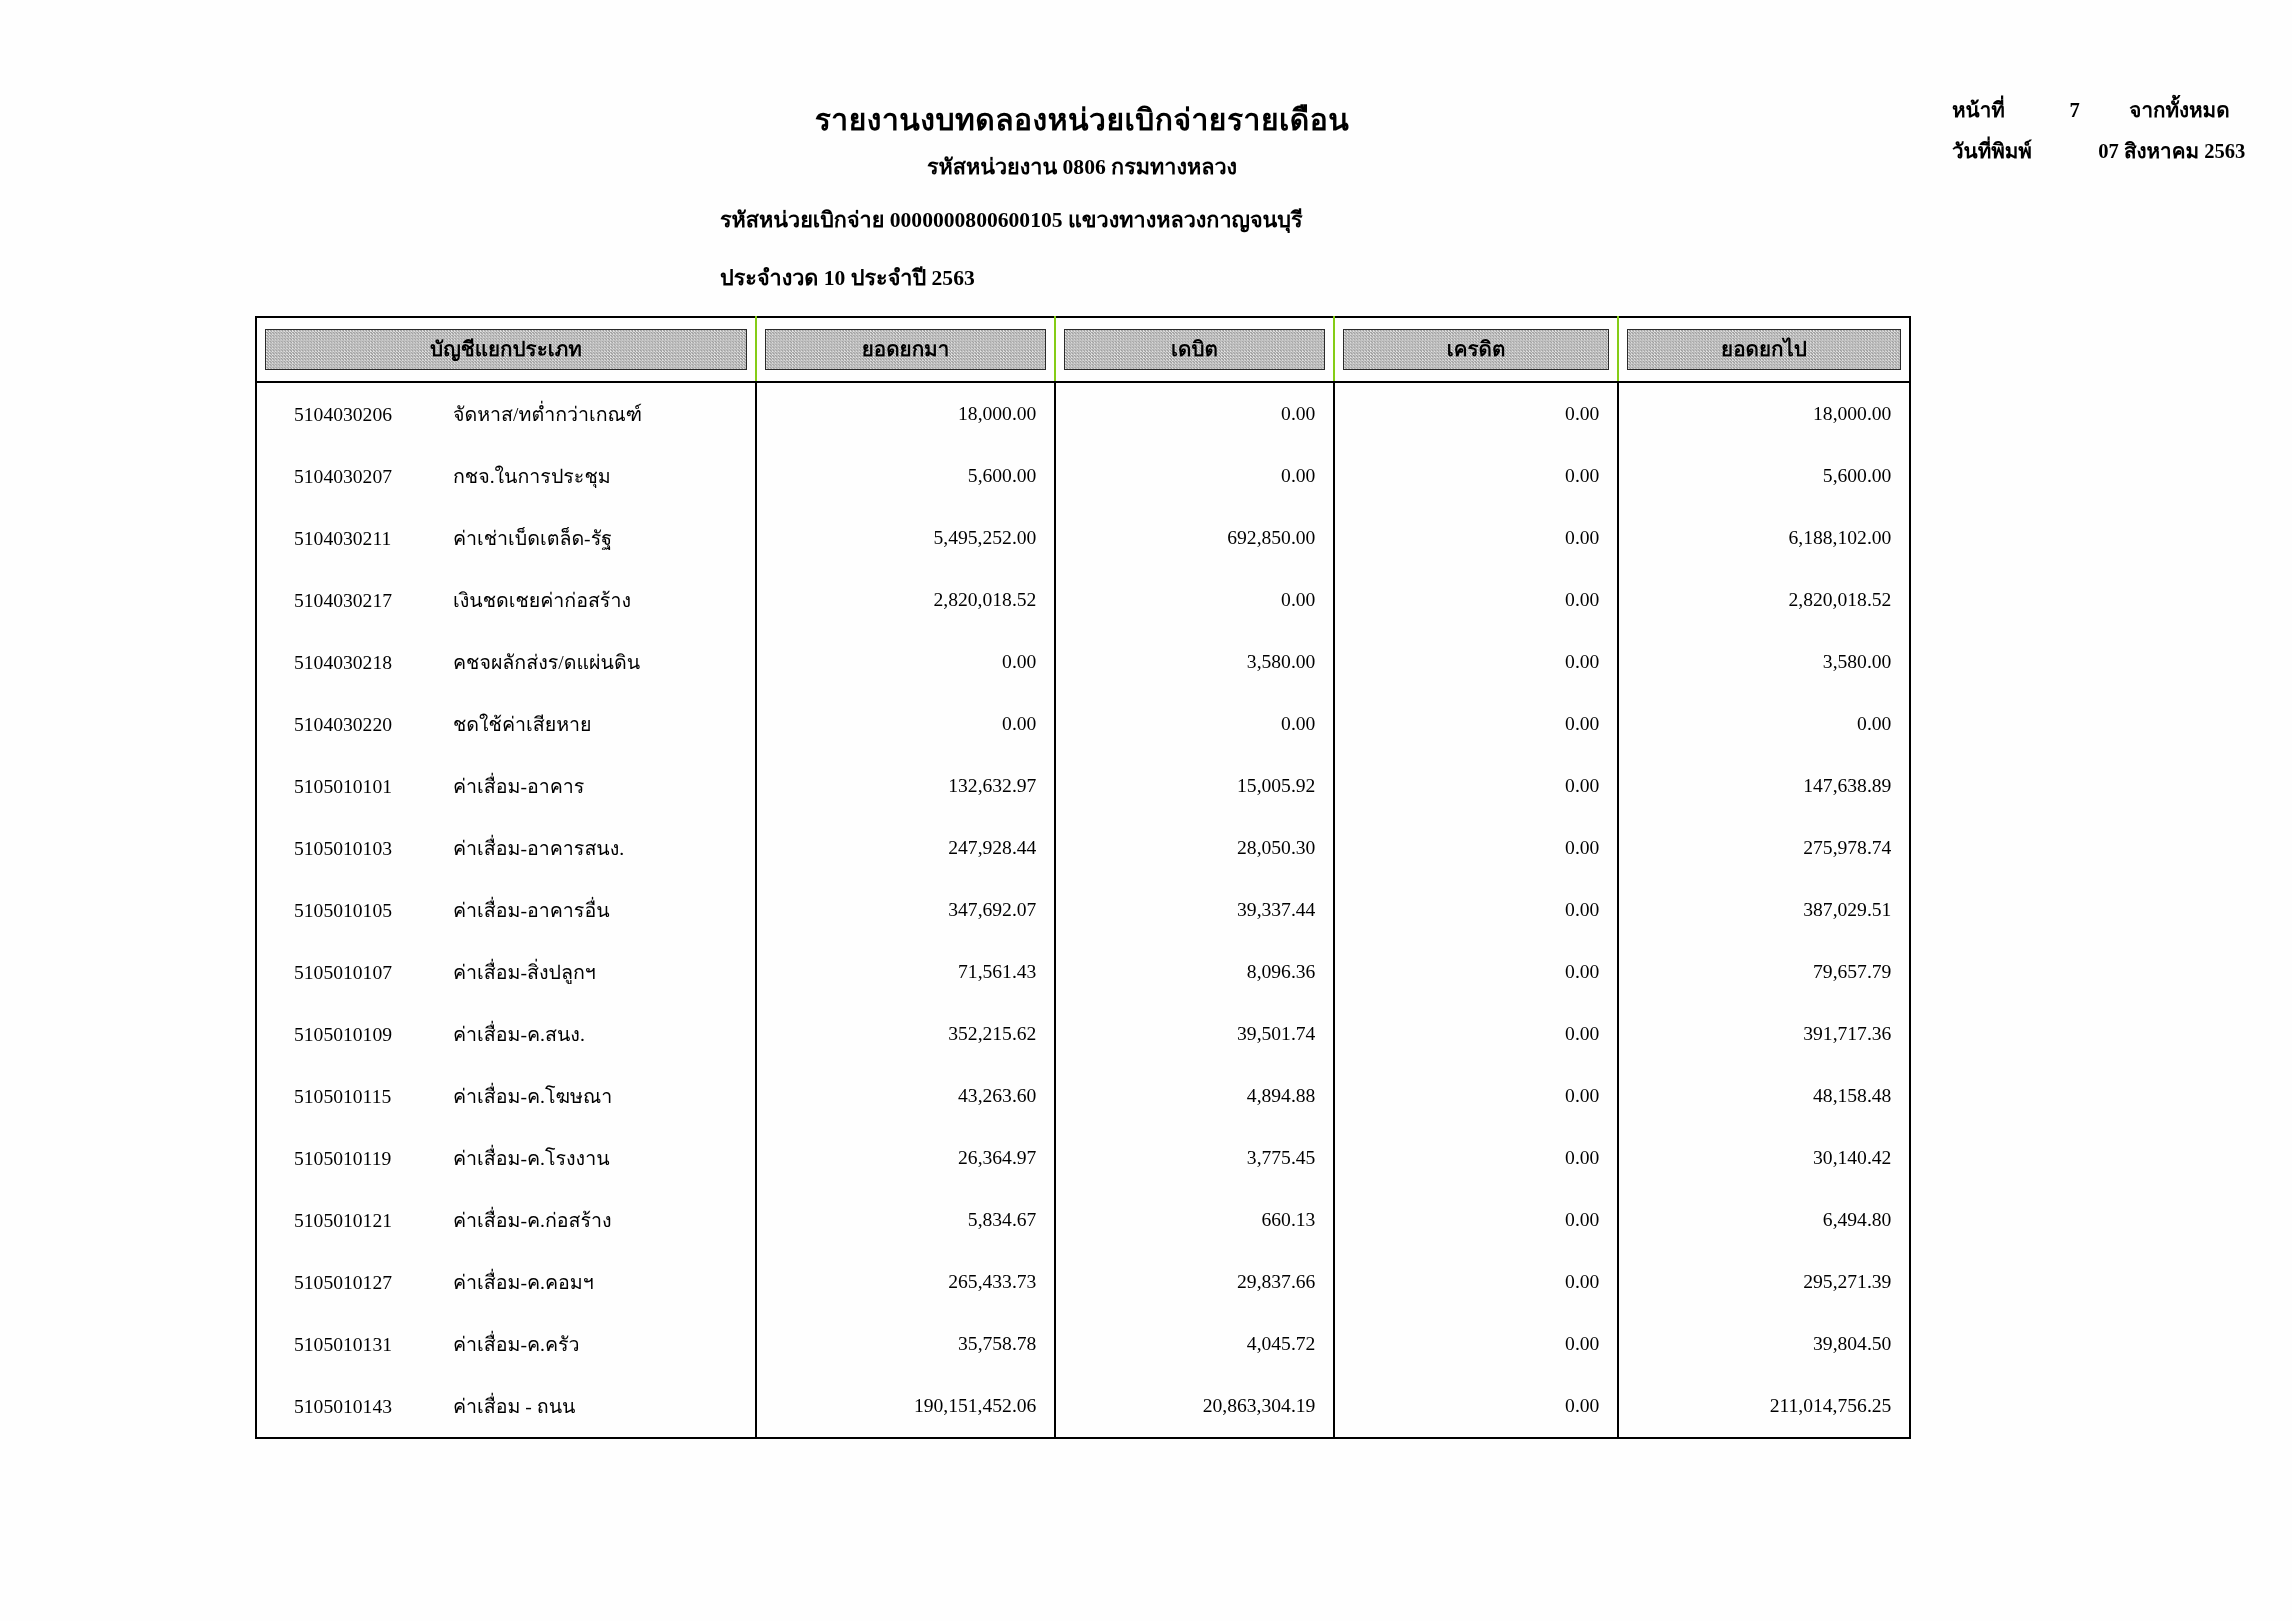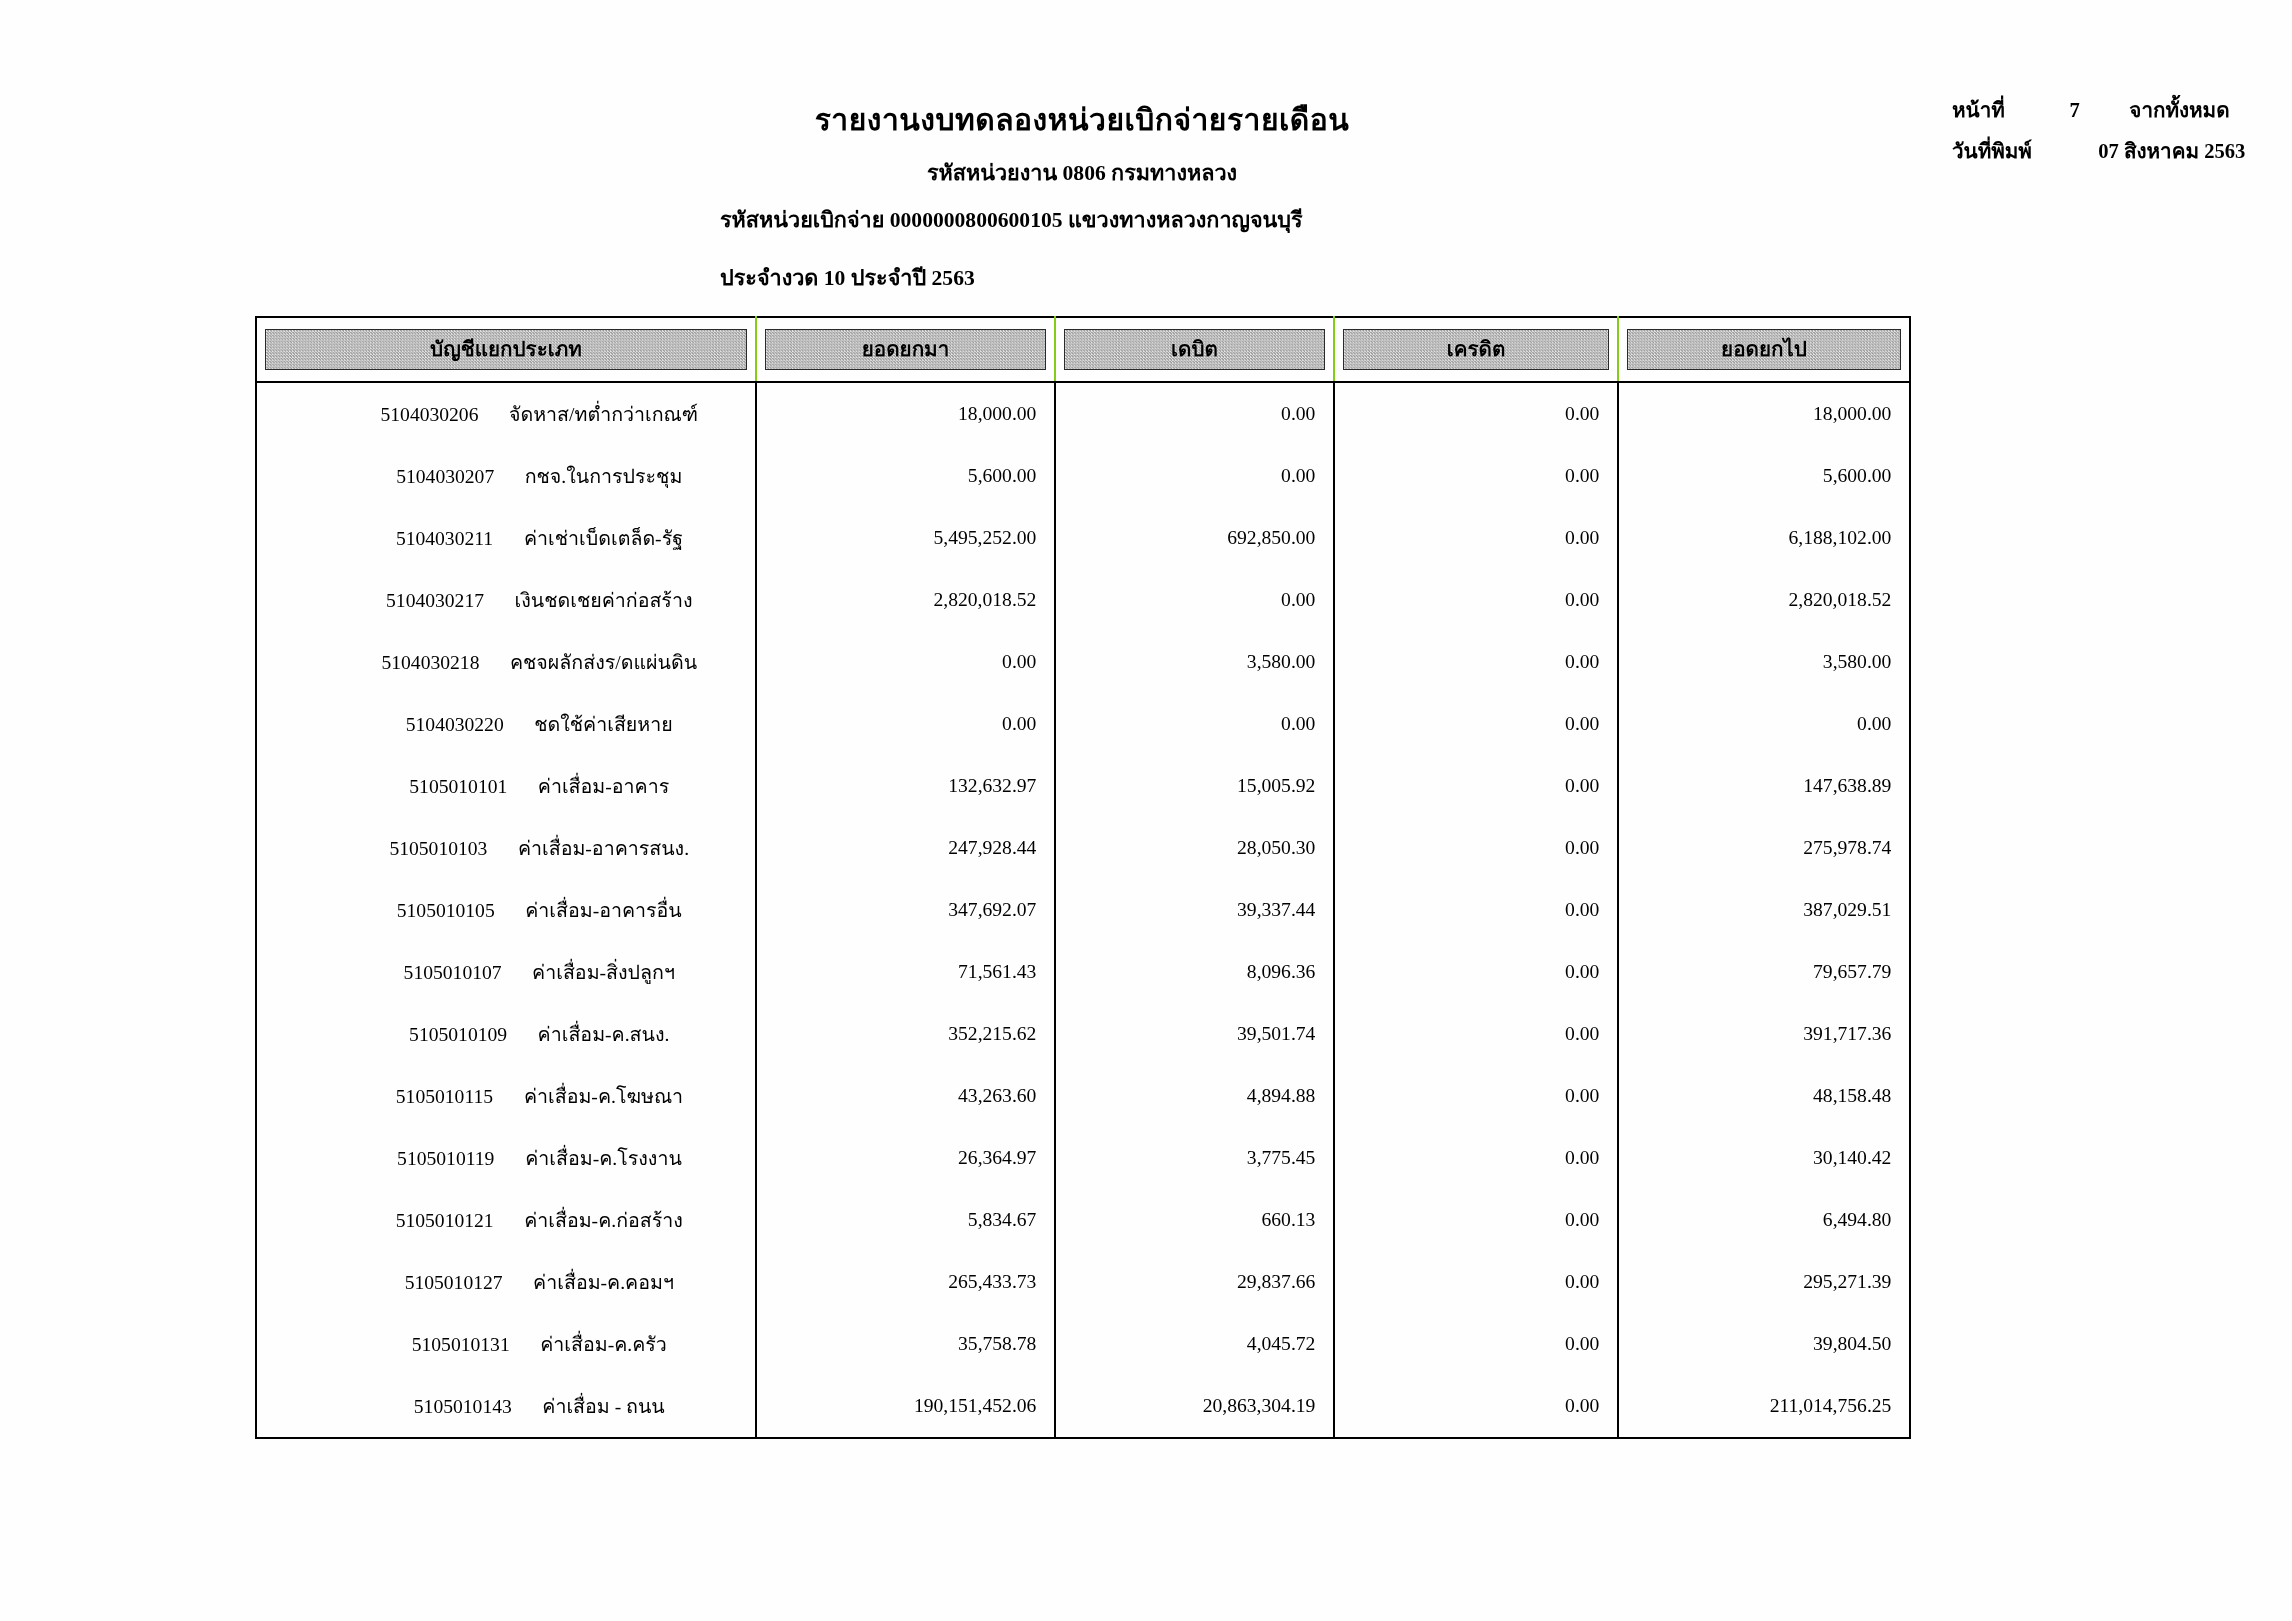--- a/index.html
+++ b/index.html
@@ -10,21 +10,21 @@
     font-family:"Liberation Serif", serif;
     color:#000;
     overflow:hidden;
   }
   
   .doc-title{
     position:absolute;top:96px;left:255px;width:1654px;
     text-align:center;font-size:30px;font-weight:bold;letter-spacing:0.5px;
   }
   .doc-line2{
-    position:absolute;top:155px;left:255px;width:1654px;
+    position:absolute;top:149px;left:255px;width:1654px;
     text-align:center;font-size:21.6px;font-weight:bold;
   }
   .doc-line3{
     position:absolute;top:202px;left:720px;
     font-size:21.6px;font-weight:bold;
   }
   .doc-line4{
     position:absolute;top:249px;left:720px;
     font-size:21.6px;font-weight:bold;margin-top:11px;
   }
@@ -60,21 +60,21 @@
     height:39px;line-height:39px;
     font-size:20.6px;font-weight:bold;text-align:center;
     text-shadow:0 0 1px #fff;
   }
   table.report td{
     border-left:2px solid #000;
     height:60px;vertical-align:middle;
     font-size:19.6px;
   }
   table.report td:first-child{border-left:none;}
-  td.cell-account{padding-left:37px;white-space:nowrap;text-align:center;}
+  td.cell-account{padding-left:37px;white-space:nowrap;}
   .acct-code{display:inline-block;width:159px;}
   .acct-name{display:inline-block;}
   td.cell-num{text-align:right;padding-right:17.6px;white-space:nowrap;}
 </style>
 </head>
 <body>
 
 <div class="page">
 
   <div class="meta">

